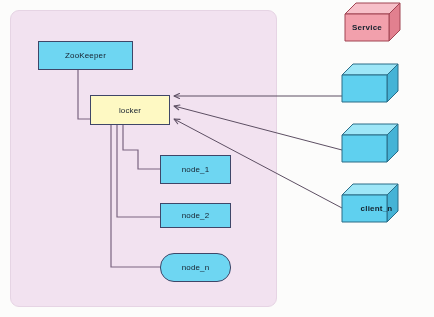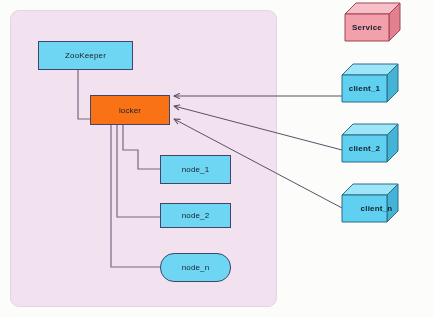--- a/index.html
+++ b/index.html
@@ -109,21 +109,21 @@
       <g>
         <path class="arrowline" d="M 342 208 L 174 119"></path>
         <path class="arrowhead" d="M 179.98646858234213 119.40273305380946 L 174 119 L 177.69585283907622 123.72659198491812"></path>
       </g>
     </svg>
 
   <div id="flat-layer">
       <div class="flatbox" style="left: 38px; top: 41px; width: 95px; height: 29px; background: rgb(110, 214, 242); border-color: rgb(63, 70, 104);">
         <span>ZooKeeper</span>
       </div>
-      <div class="flatbox" style="left: 90px; top: 95px; width: 80px; height: 30px; background: #f97316; border-color: rgb(63, 70, 104);">
+      <div class="flatbox" style="left: 90px; top: 95px; width: 80px; height: 30px; background: #fef9c3; border-color: rgb(63, 70, 104);">
         <span>locker</span>
       </div>
       <div class="flatbox" style="left: 160px; top: 155px; width: 71px; height: 29px; background: rgb(110, 214, 242); border-color: rgb(63, 70, 104);">
         <span>node_1</span>
       </div>
       <div class="flatbox" style="left: 160px; top: 203px; width: 71px; height: 25px; background: rgb(110, 214, 242); border-color: rgb(63, 70, 104);">
         <span>node_2</span>
       </div>
       <div class="flatbox" style="left: 160px; top: 253px; width: 71px; height: 29px; background: rgb(110, 214, 242); border-color: rgb(63, 70, 104); border-radius: 14px;">
         <span>node_n</span>
@@ -137,29 +137,27 @@
           <polygon points="0,11 44,11 44,38 0,38" fill="#f2a0ac" stroke="#a04452" stroke-width="1" stroke-linejoin="round"></polygon>
         </svg>
         <div class="lbl" style="left: 0px; top: 11px; width: 44px; height: 27px;">Service</div>
       </div>
       <div class="box3d" style="left: 342px; top: 64px; width: 56px; height: 38px;">
         <svg width="56" height="38" viewBox="0 0 56 38">
           <polygon points="0,11 11,0 56,0 45,11" fill="#9ee6f7" stroke="#2a6d87" stroke-width="1" stroke-linejoin="round"></polygon>
           <polygon points="45,11 56,0 56,27 45,38" fill="#45b3d6" stroke="#2a6d87" stroke-width="1" stroke-linejoin="round"></polygon>
           <polygon points="0,11 45,11 45,38 0,38" fill="#5fd0ef" stroke="#2a6d87" stroke-width="1" stroke-linejoin="round"></polygon>
         </svg>
-        <div class="lbl" style="left: 0px; top: 11px; width: 45px; height: 27px;">client_1</div>
       </div>
       <div class="box3d" style="left: 342px; top: 124px; width: 56px; height: 38px;">
         <svg width="56" height="38" viewBox="0 0 56 38">
           <polygon points="0,11 11,0 56,0 45,11" fill="#9ee6f7" stroke="#2a6d87" stroke-width="1" stroke-linejoin="round"></polygon>
           <polygon points="45,11 56,0 56,27 45,38" fill="#45b3d6" stroke="#2a6d87" stroke-width="1" stroke-linejoin="round"></polygon>
           <polygon points="0,11 45,11 45,38 0,38" fill="#5fd0ef" stroke="#2a6d87" stroke-width="1" stroke-linejoin="round"></polygon>
         </svg>
-        <div class="lbl" style="left: 0px; top: 11px; width: 45px; height: 27px;">client_2</div>
       </div>
       <div class="box3d" style="left: 342px; top: 184px; width: 56px; height: 38px;">
         <svg width="56" height="38" viewBox="0 0 56 38">
           <polygon points="0,11 11,0 56,0 45,11" fill="#9ee6f7" stroke="#2a6d87" stroke-width="1" stroke-linejoin="round"></polygon>
           <polygon points="45,11 56,0 56,27 45,38" fill="#45b3d6" stroke="#2a6d87" stroke-width="1" stroke-linejoin="round"></polygon>
           <polygon points="0,11 45,11 45,38 0,38" fill="#5fd0ef" stroke="#2a6d87" stroke-width="1" stroke-linejoin="round"></polygon>
         </svg>
         <div class="lbl" style="left: 0px; top: 11px; width: 45px; height: 27px; padding-left: 12px;">client_n</div>
       </div>
     </div>

